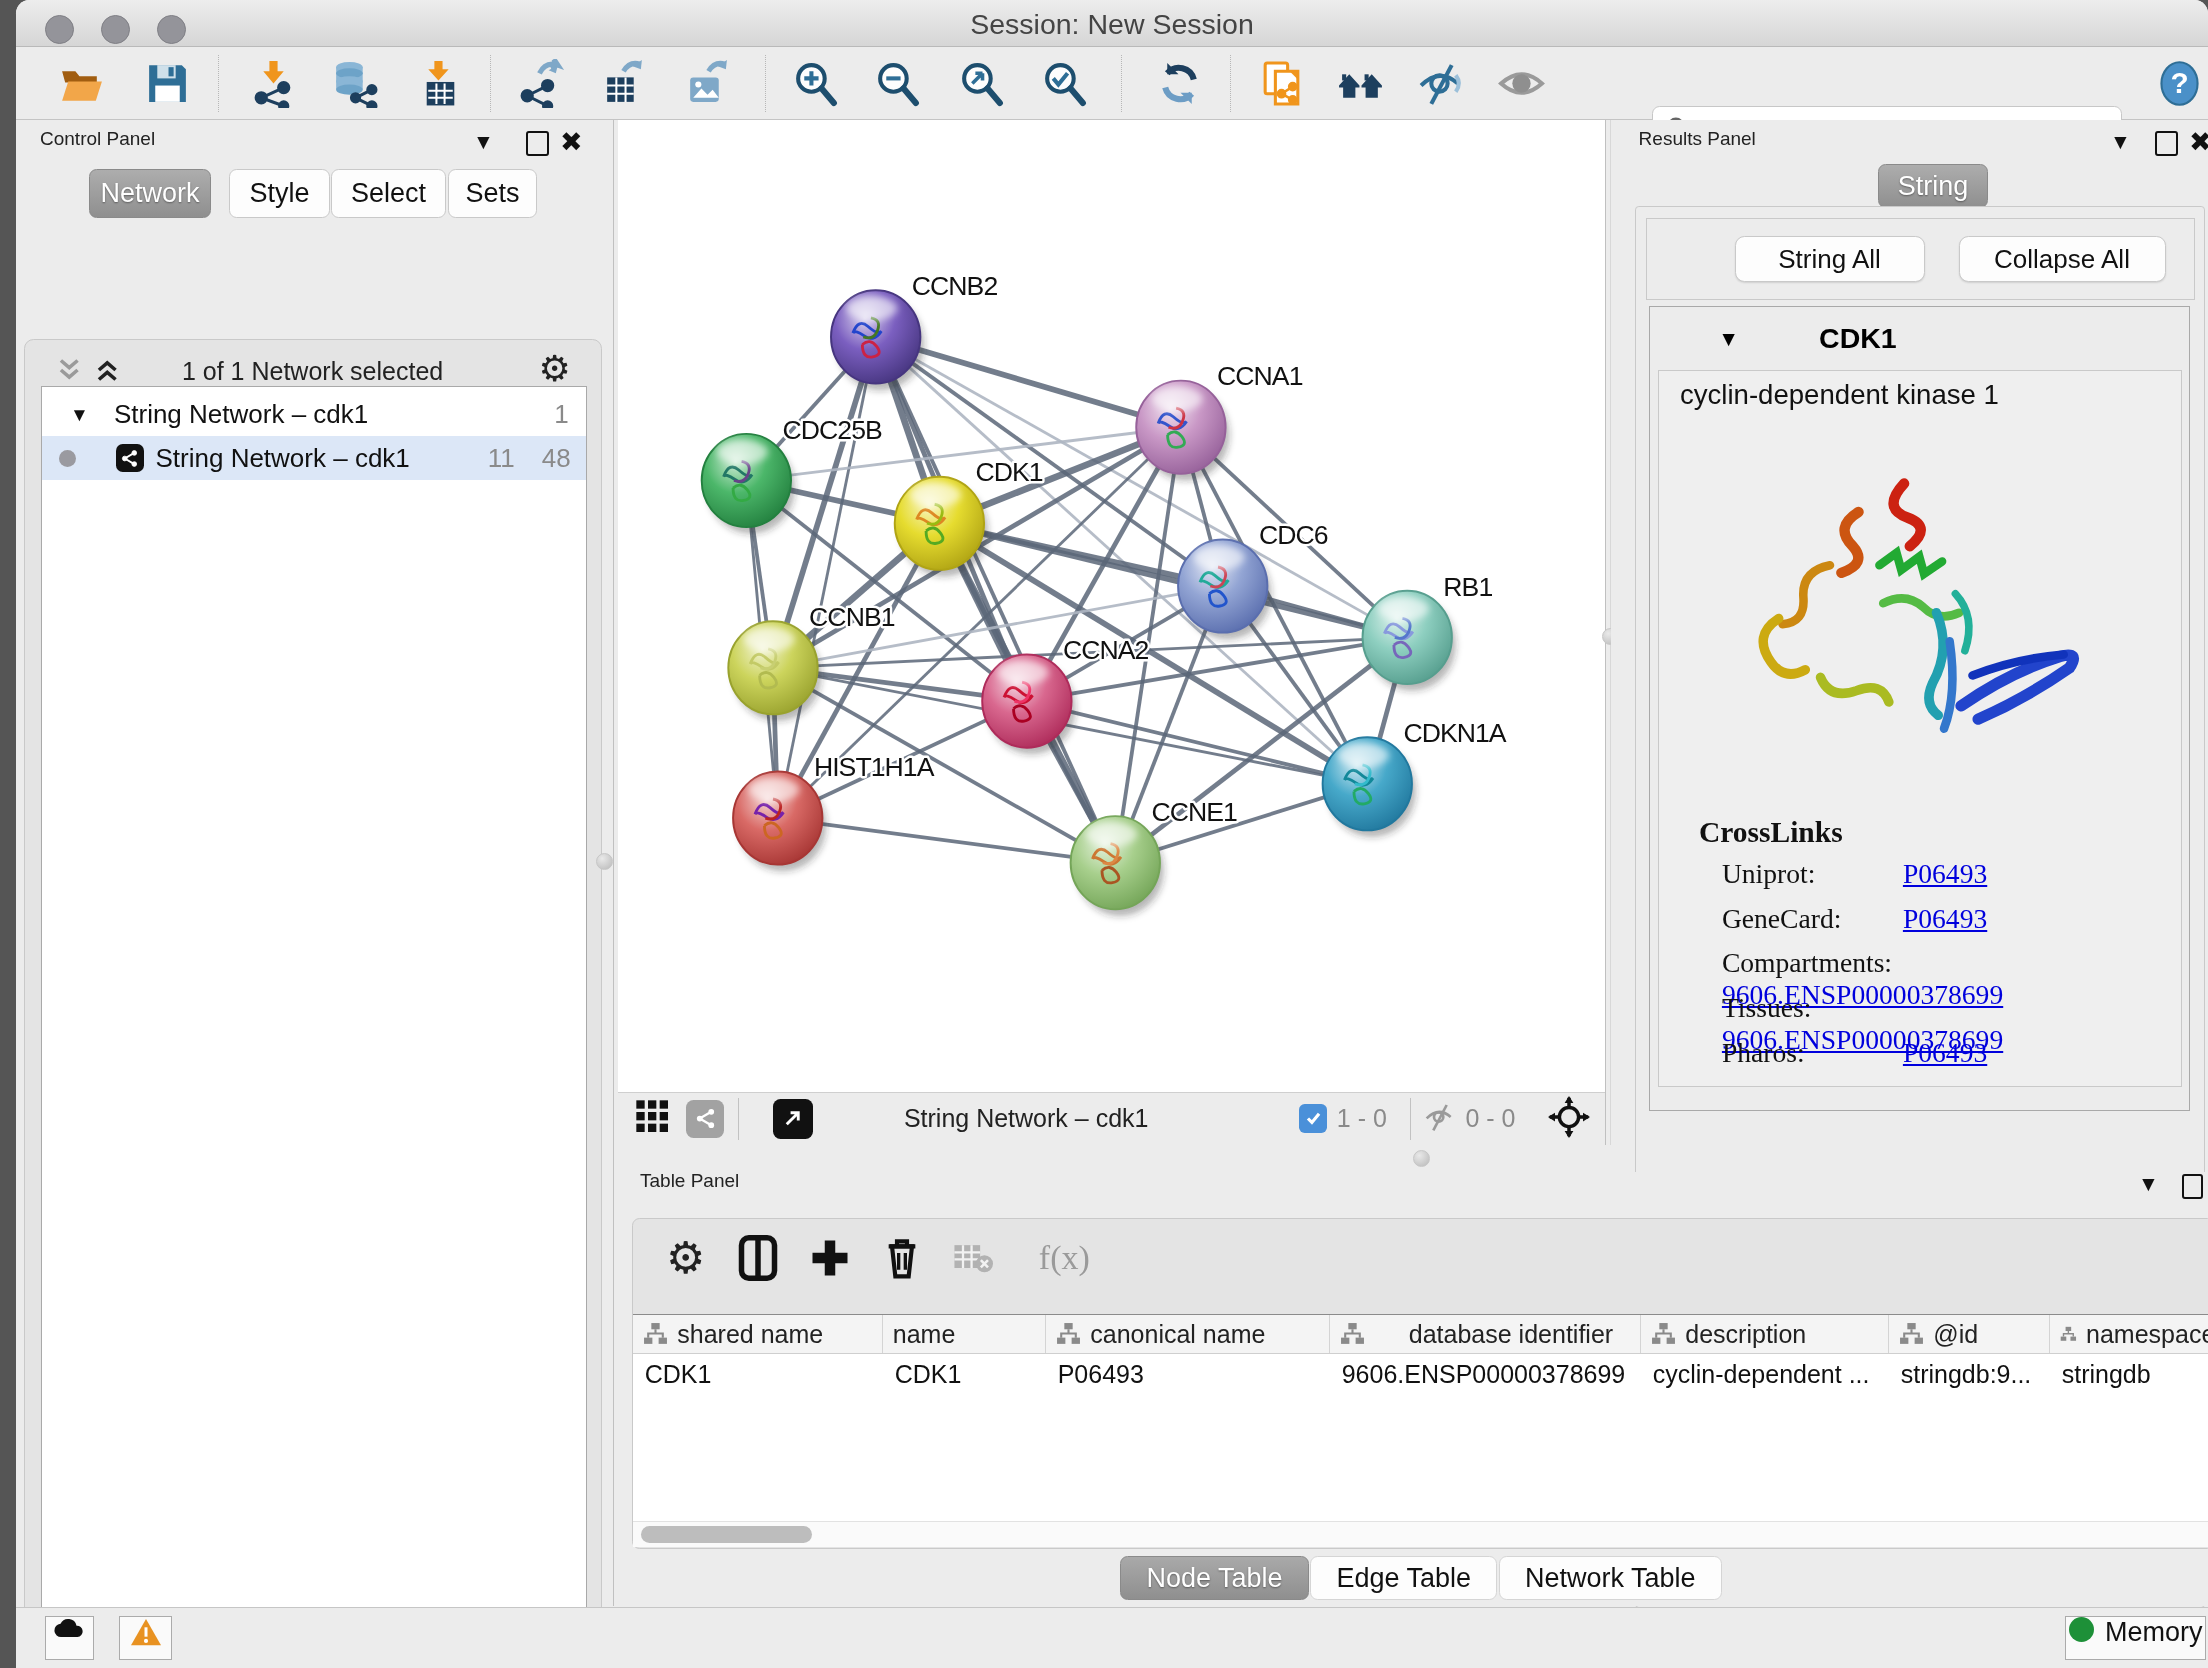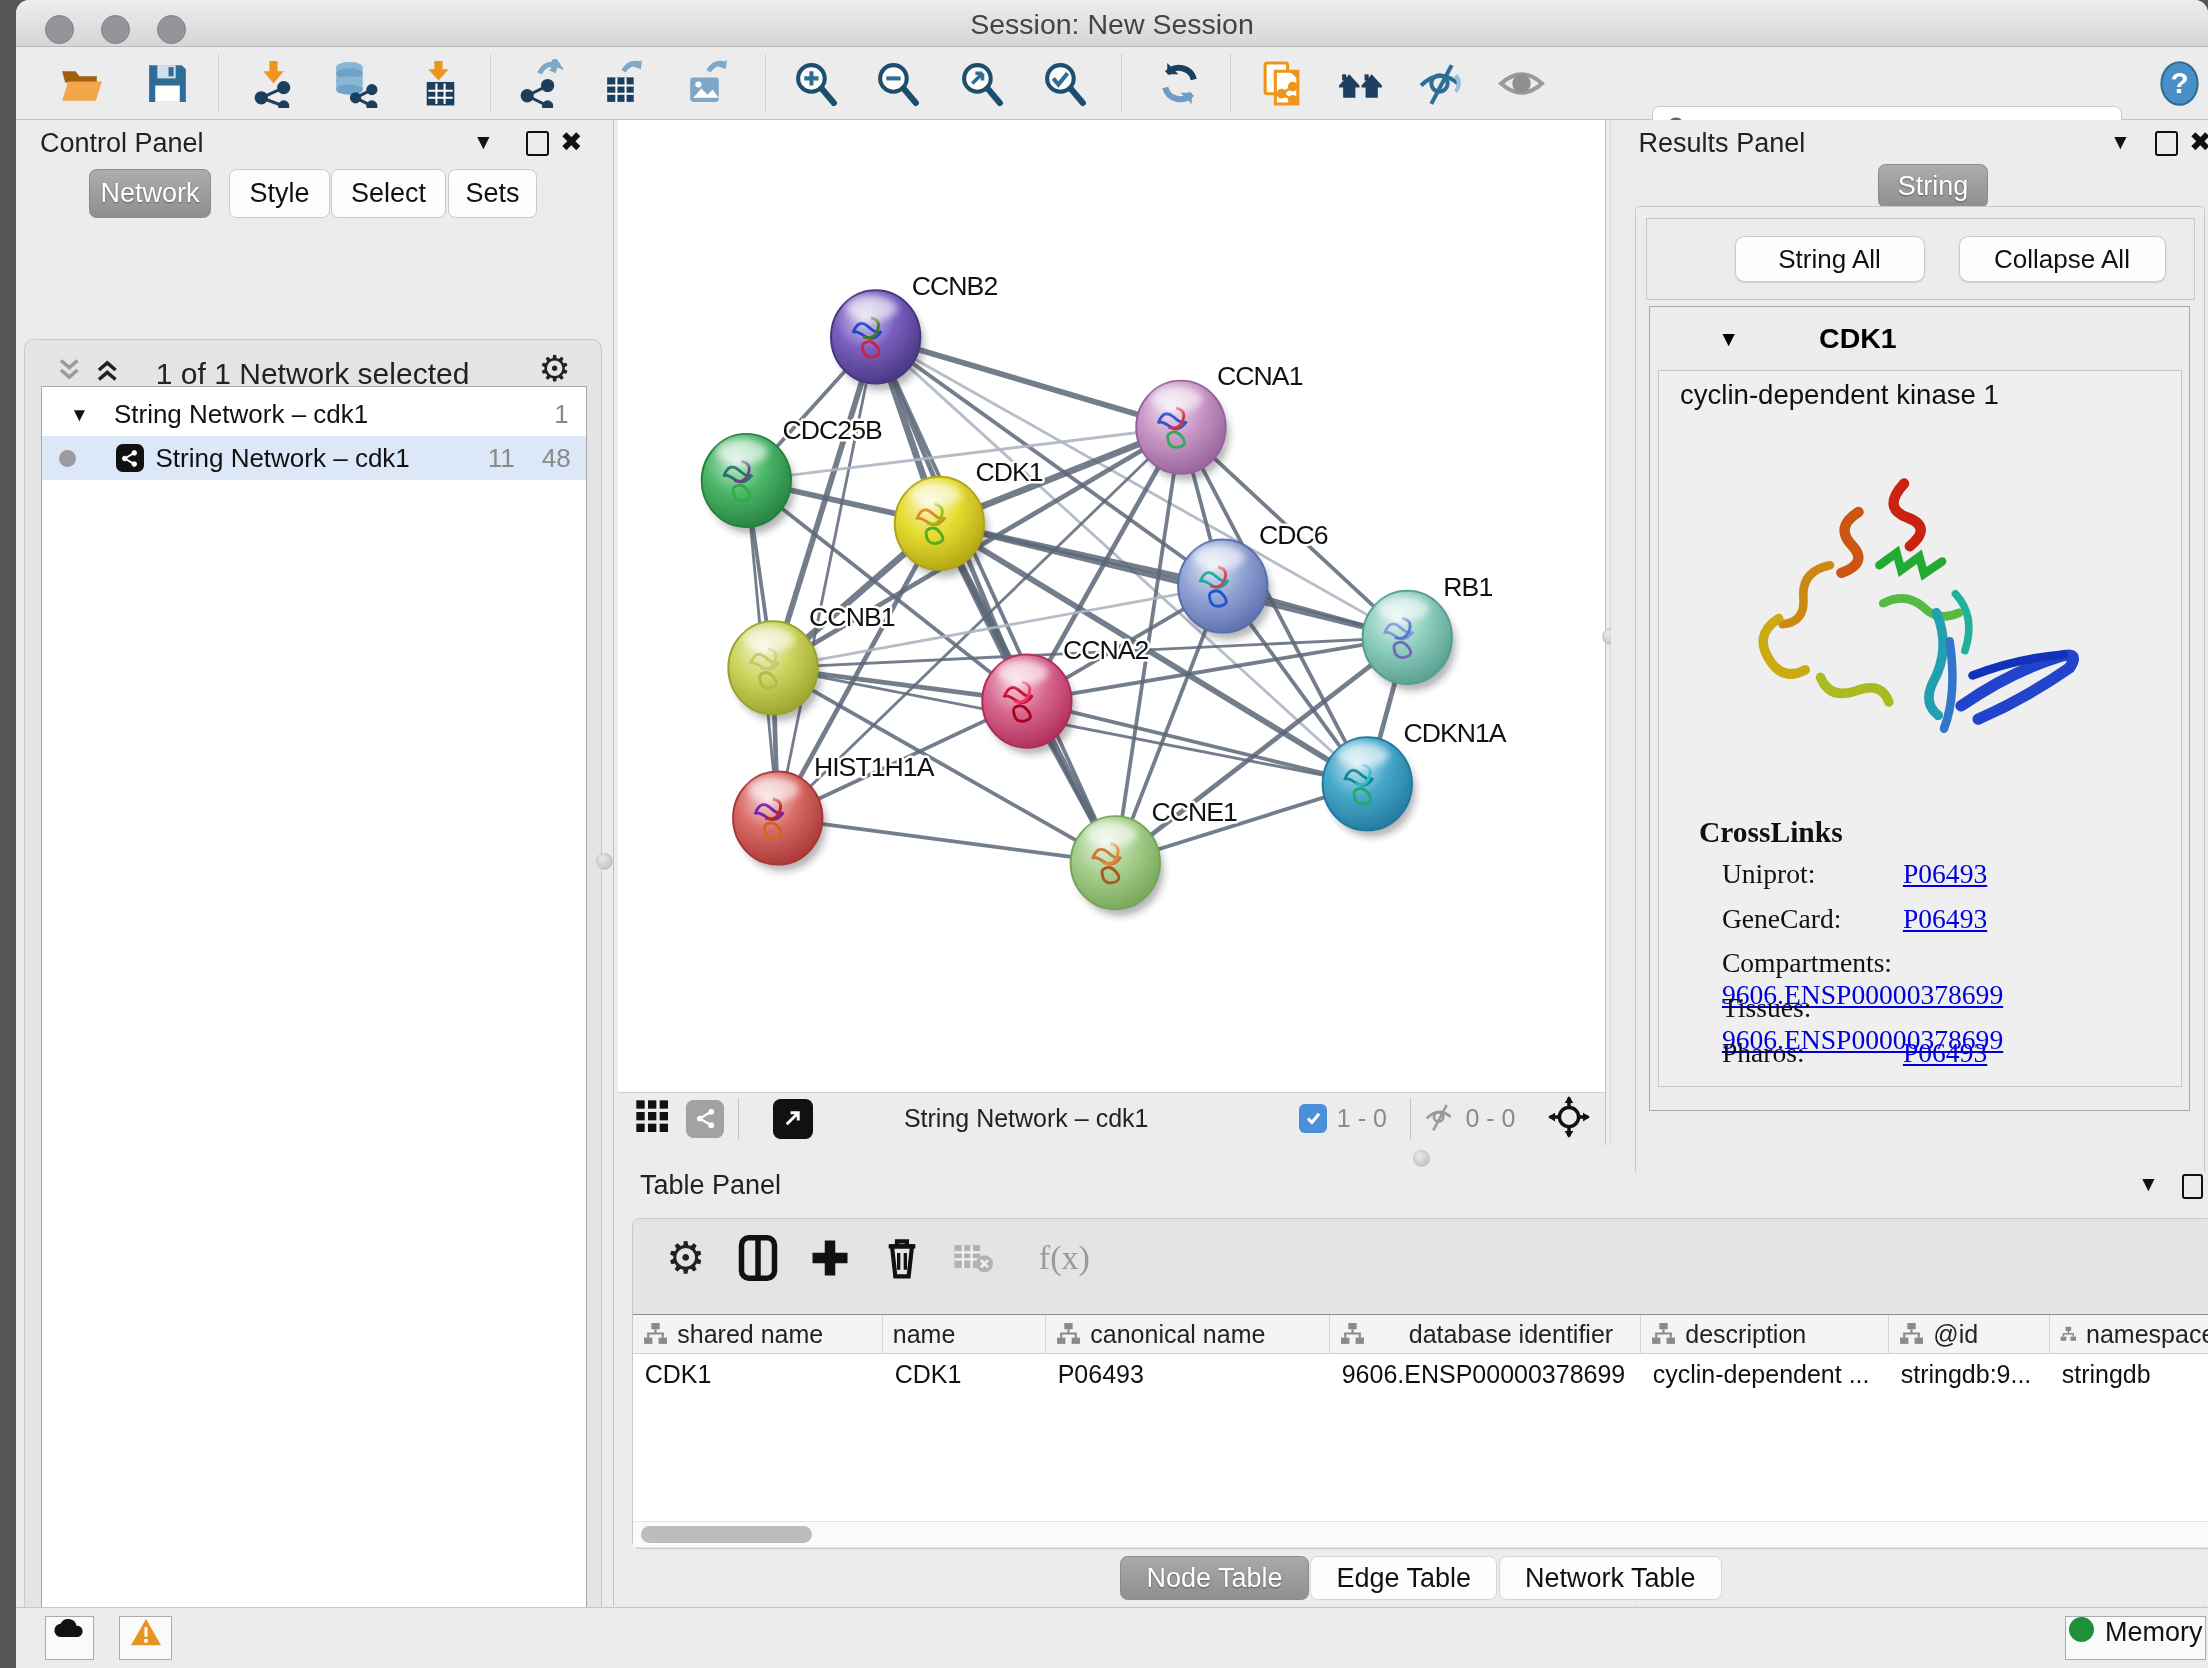--- a/index.html
+++ b/index.html
@@ -16,31 +16,31 @@
       font-size:28.5px;color:#444;}
   
   #toolbar{position:absolute;left:0;top:47px;width:100%;height:72px;background:#ececec;
       border-bottom:1px solid #c4c4c4;}
   .ticon{position:absolute;top:11.4px;width:51px;height:51px;display:flex;align-items:center;justify-content:center;}
   .tsep{position:absolute;top:7.6px;width:0;height:57px;border-left:1.9px dotted #b7b7b7;}
   #search-box{position:absolute;left:1636px;top:59px;width:470px;height:44px;background:#fff;
       border:1.9px solid #c7c7c7;border-radius:7.6px;display:flex;align-items:center;padding-left:11.4px;box-sizing:border-box;}
   #search-box input{border:none;outline:none;font-size:25px;width:399px;background:transparent;}
   
-  .panel-title{font-size:27px;color:#222;}
+  .panel-title{font-size:19px;color:#222;}
   .pctl{display:inline-block;text-align:center;color:#111;}
   
   #control-panel{position:absolute;left:0;top:120px;width:597px;height:1486px;background:#ececec;}
   .vdiv{position:absolute;top:120px;width:3.8px;height:1486px;background:#ececec;border-left:1px solid #c0c0c0;border-right:1px solid #d8d8d8;}
   .tabbtn{position:absolute;height:49px;background:#fdfdfd;border:1px solid #c9c9c9;border-radius:7.6px;
       display:flex;align-items:center;justify-content:center;font-size:27px;color:#111;box-sizing:border-box;}
   .tabbtn.sel{background:linear-gradient(#adadad,#8f8f8f);color:#fff;text-shadow:0 1px 1.9px rgba(0,0,0,.4);border-color:#8a8a8a;}
   #cp-box{position:absolute;left:7.6px;top:219px;width:576px;height:1379px;background:#e4e4e4;
       border:1px solid #c9c9c9;border-radius:9.5px;}
-  #cp-status{position:absolute;left:0;top:17px;width:100%;text-align:center;font-size:30px;color:#222;}
+  #cp-status{position:absolute;left:0;top:17px;width:100%;text-align:center;font-size:25px;color:#222;}
   #net-tree{position:absolute;left:16px;top:46px;width:544px;height:1314px;background:#fff;border:1px solid #a9a9a9;}
   .trow{position:absolute;left:0;width:100%;height:44px;display:flex;align-items:center;font-size:26px;color:#111;}
   .trow .cnt{color:#8a8a8a;}
   #tree-row-child{background:#dce7f7;}
   .share-badge{width:28.5px;height:28.5px;border-radius:6.7px;background:#111;display:flex;align-items:center;justify-content:center;}
   
   #net-canvas{position:absolute;left:602px;top:120px;width:987px;height:972px;background:#fff;border-bottom:1px solid #cfcfcf;}
   #net-toolbar{position:absolute;left:602px;top:1093px;width:987px;height:51px;background:#ececec;
       display:flex;align-items:center;}
   .ntb-sep{width:0;height:42px;border-left:1px solid #c2c2c2;margin:0 13.3px;}

